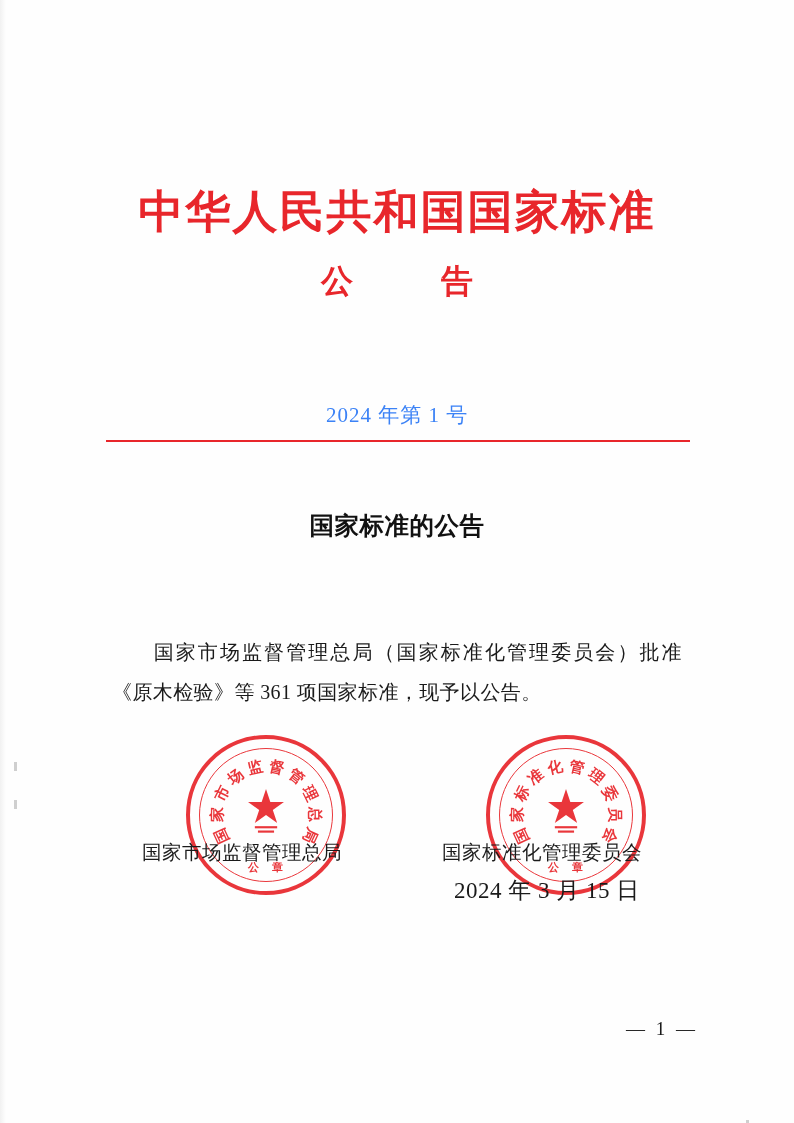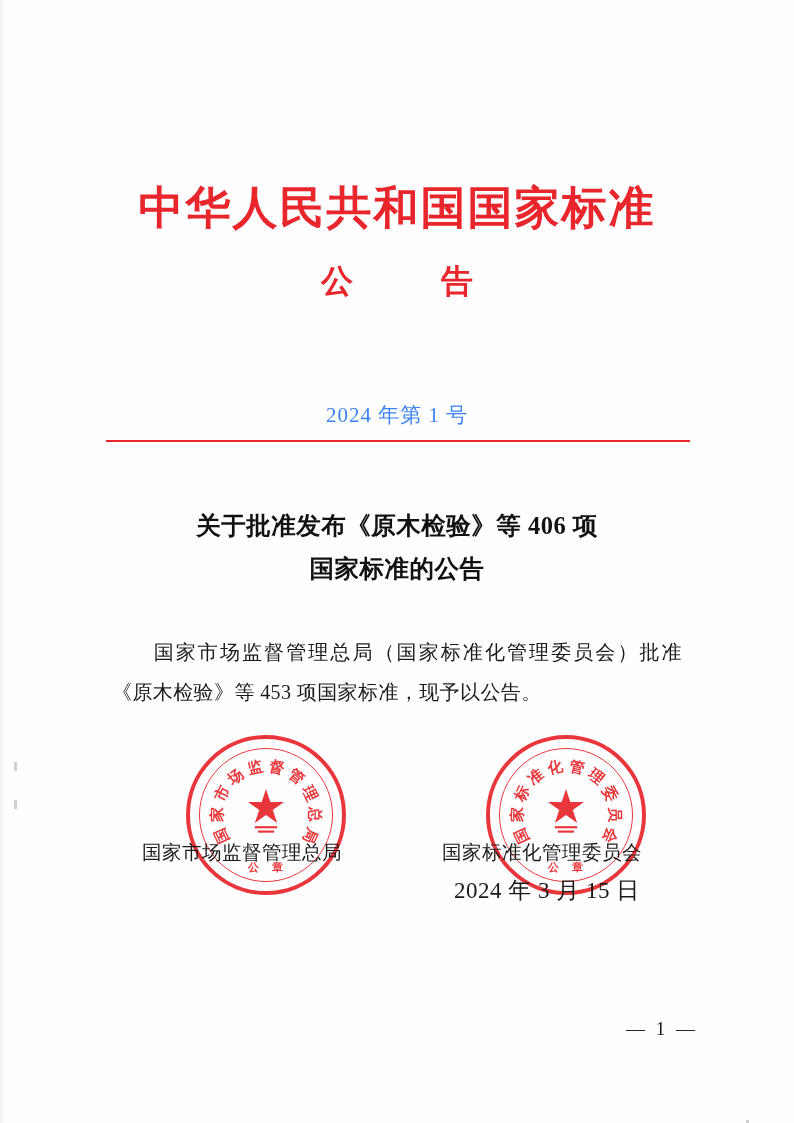--- a/index.html
+++ b/index.html
@@ -24,21 +24,21 @@
 
   
   .masthead {
     position: absolute;
     top: 186px;
     left: 0;
     right: 0;
     text-align: center;
   }
   .masthead-title {
-    font-family: Liberation Mono, monospace;
+    font-family: Liberation Sans, sans-serif;
     font-weight: bold;
     font-size: 45px;
     letter-spacing: 2px;
     color: #e8262b;
     line-height: 1.15;
     white-space: nowrap;
   }
   .masthead-sub {
     margin-top: 22px;
     font-family: "Liberation Serif", "DejaVu Serif", serif;
@@ -207,25 +207,24 @@
   <div class="masthead">
     <div class="masthead-title">中华人民共和国国家标准</div>
     <div class="masthead-sub">公　告</div>
   </div>
 
   <div class="issue-line">2024 年第 1 号</div>
 
   <div class="rule"></div>
 
   <div class="headline">
-    <div>关于批准发布《原木检验》等 406 项</div>
     <div>国家标准的公告</div>
   </div>
 
-  <div class="body-text"><span class="indent"></span><span>国家市场监督管理总局（国家标准化管理委员会）批准《原木检验》等 453 项国家标准，现予以公告。</span></div>
+  <div class="body-text"><span class="indent"></span><span>国家市场监督管理总局（国家标准化管理委员会）批准《原木检验》等 361 项国家标准，现予以公告。</span></div>
 
   <div class="sig-wrap">
 
     <div class="seal seal-left">
       <div class="seal-inner-ring"></div>
       <div class="arc-text">
           <div class="arc-char" style="transform: rotate(-115deg);">
             <span style="font-size: 15px; transform: translate(-50%, -58px);">国</span>
           </div>
           <div class="arc-char" style="transform: rotate(-89.4444deg);">

